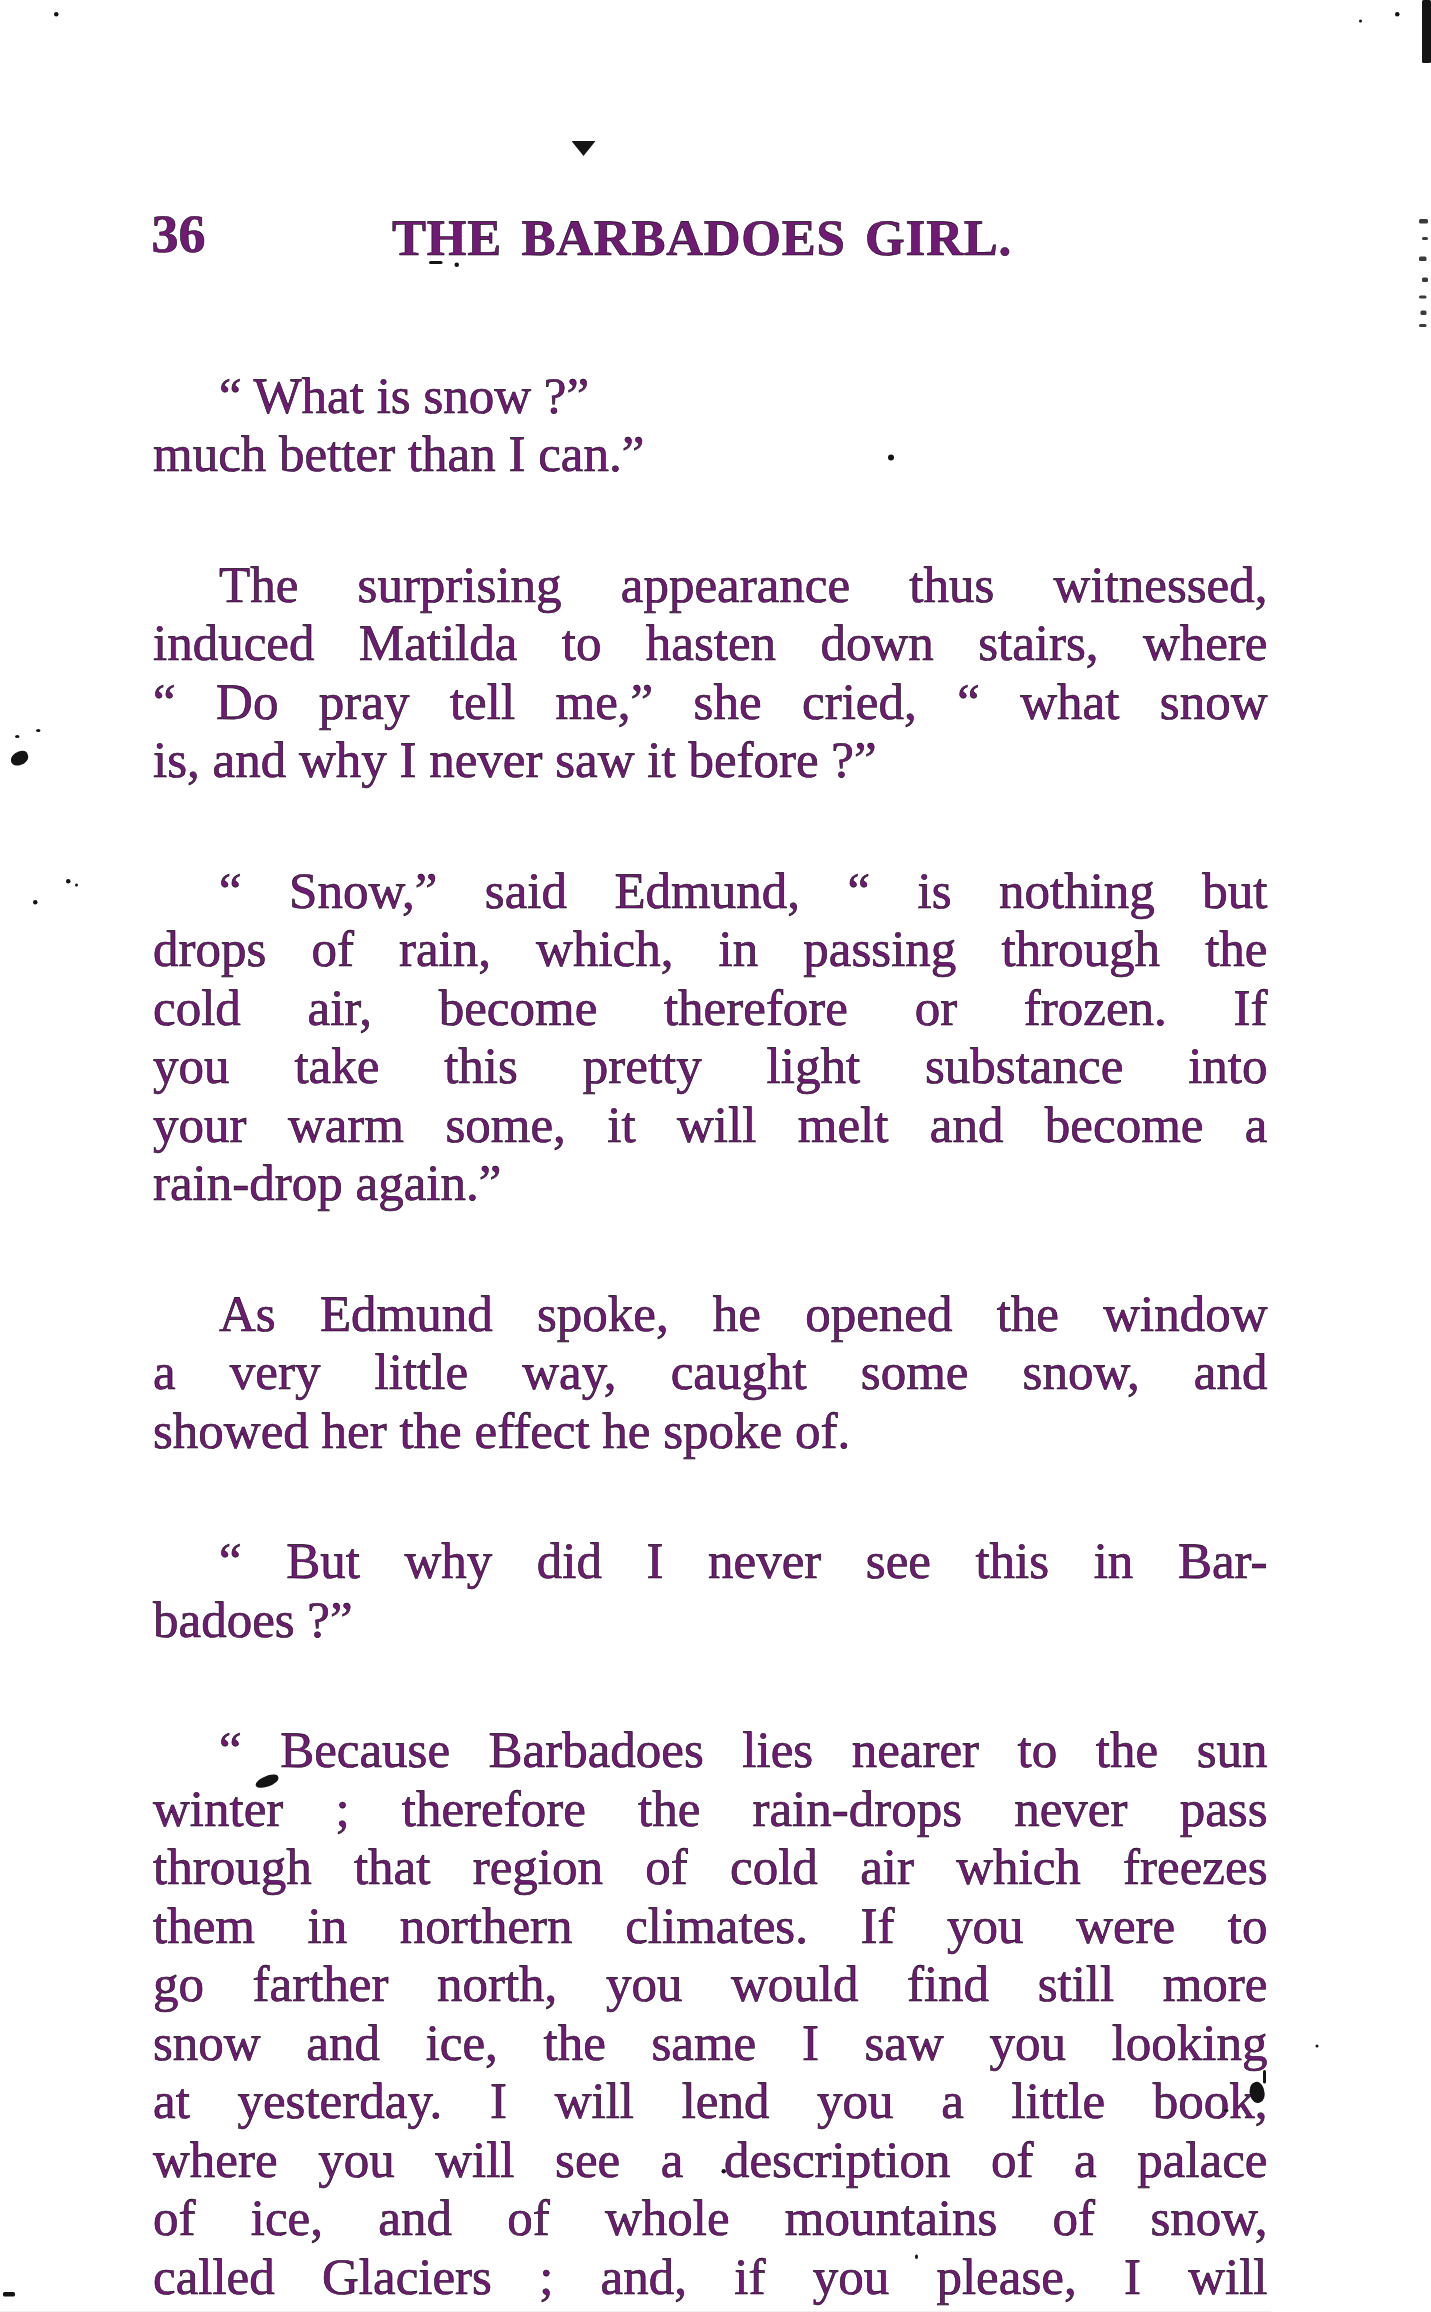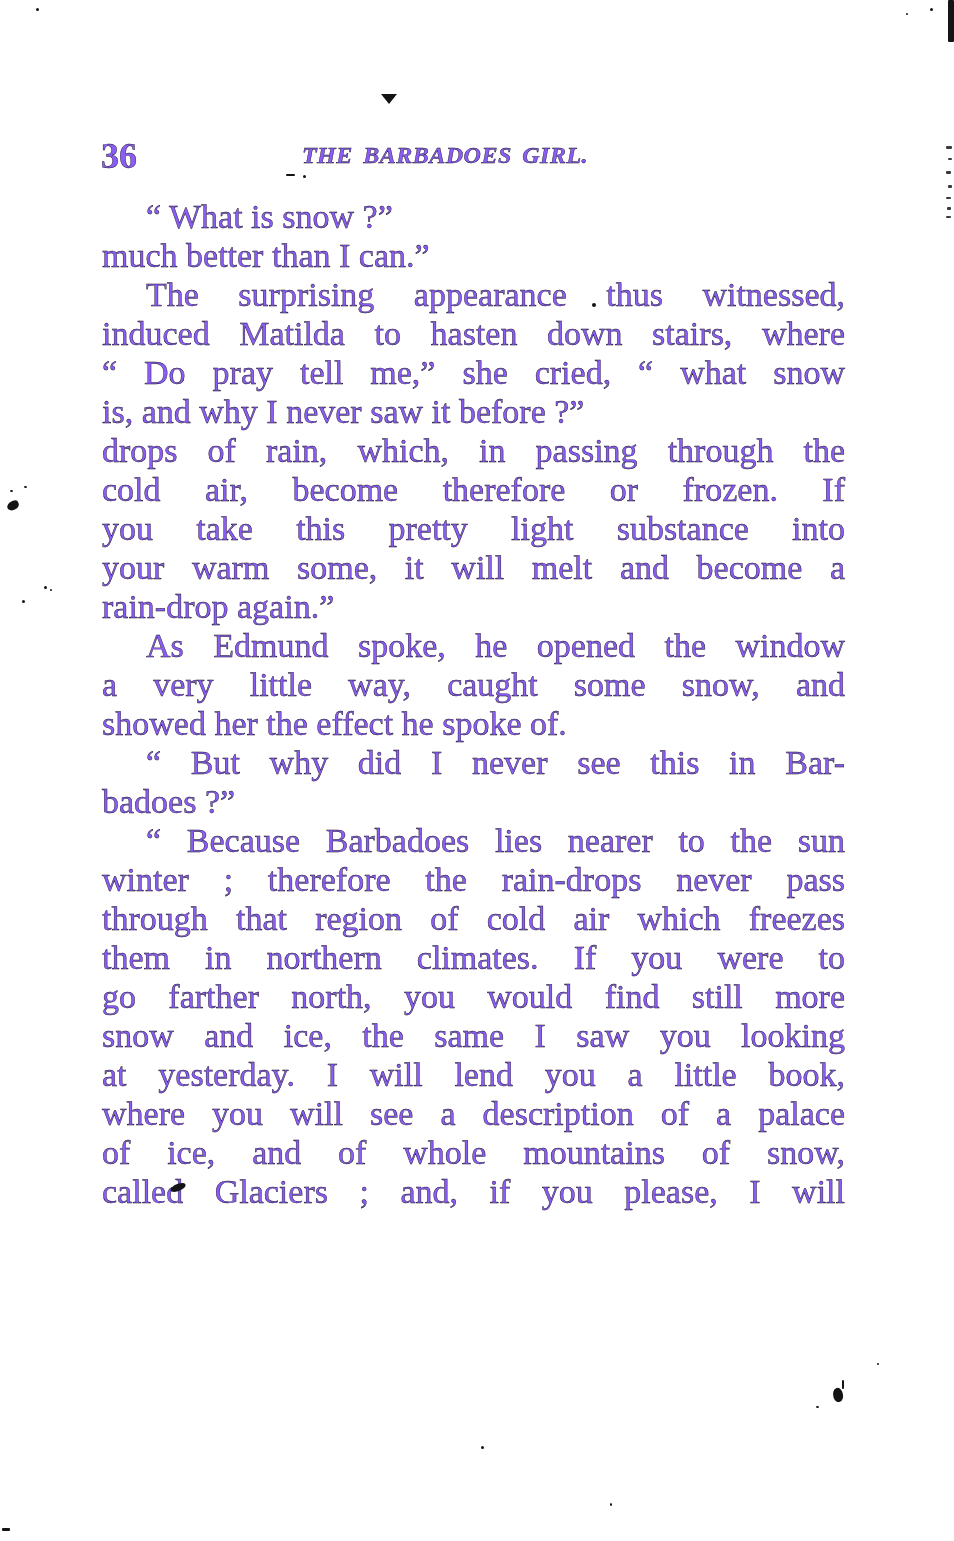--- a/index.html
+++ b/index.html
@@ -7,59 +7,59 @@
     padding: 0;
     background: #e8e8e8;
   }
   .page {
     position: relative;
     width: 954px;
     height: 1541px;
     background: #ffffff;
     overflow: hidden;
     font-family: "Liberation Serif", "DejaVu Serif", serif;
-    color: #8b5cf6;
+    color: #701a75;
     -webkit-text-stroke: 0.4px #0c0c0c;
   }
   .page-number {
     position: absolute;
     left: 101px;
     top: 138px;
     font-size: 36px;
     font-weight: bold;
     line-height: 1;
   }
   .running-title {
     position: absolute;
-    left: 445px;
+    left: 468px;
     top: 143px;
     transform: translateX(-50%);
-    font-size: 24px;
+    font-size: 34px;
     font-weight: bold;
     letter-spacing: 0.5px;
     word-spacing: 4px;
     white-space: nowrap;
     line-height: 1;
-    font-style: italic;
   }
   .text-block {
     position: absolute;
     left: 102px;
     top: 197px;
     width: 743px;
   }
   .line {
     font-size: 34px;
     line-height: 39px;
     text-align: justify;
     text-align-last: justify;
     white-space: normal;
   }
   .line.indent {
     padding-left: 44px;
+    margin-top: 48px;
   }
   .line.end {
     text-align-last: left;
   }
   .artifact {
     position: absolute;
     background: #141414;
   }
   .artifact.blob {
     border-radius: 60% 40% 55% 45%;
@@ -87,20 +87,21 @@
 
   <div class="running-title">THE BARBADOES GIRL.</div>
 
   <div class="text-block">
       <div class="line indent end">“ What is snow ?”</div>
       <div class="line end">much better than I can.”</div>
       <div class="line indent">The surprising appearance thus witnessed,</div>
       <div class="line">induced Matilda to hasten down stairs, where</div>
       <div class="line">“ Do pray tell me,” she cried, “ what snow</div>
       <div class="line end">is, and why I never saw it before ?”</div>
+      <div class="line indent">“ Snow,” said Edmund, “ is nothing but</div>
       <div class="line">drops of rain, which, in passing through the</div>
       <div class="line">cold air, become therefore or frozen.  If</div>
       <div class="line">you take this pretty light substance into</div>
       <div class="line">your warm some, it will melt and become a</div>
       <div class="line end">rain-drop again.”</div>
       <div class="line indent">As Edmund spoke, he opened the window</div>
       <div class="line">a very little way, caught some snow, and</div>
       <div class="line end">showed her the effect he spoke of.</div>
       <div class="line indent">“ But why did I never see this in Bar-</div>
       <div class="line end">badoes ?”</div>

